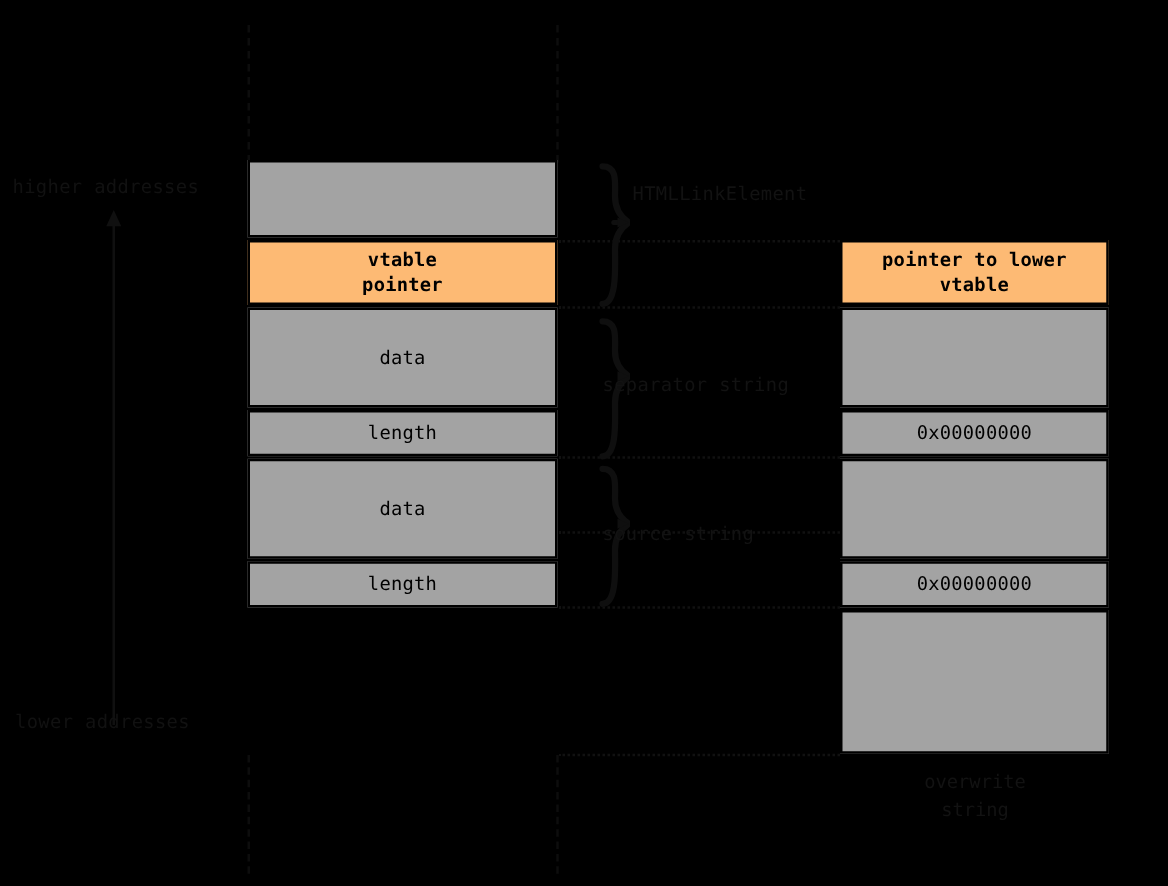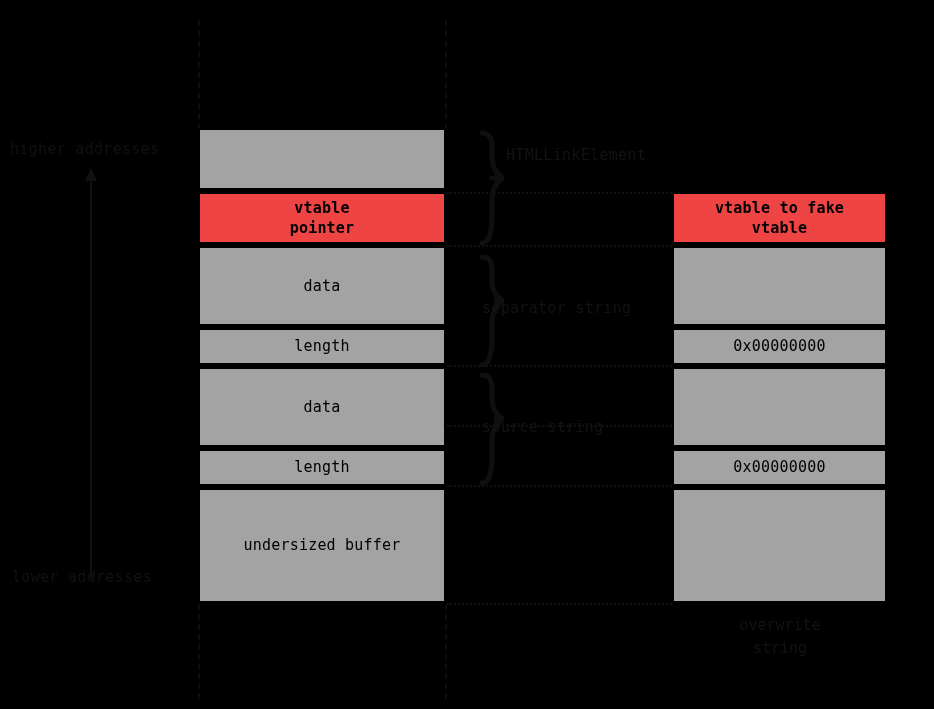--- a/index.html
+++ b/index.html
@@ -28,21 +28,21 @@
     display: flex;
     align-items: center;
     justify-content: center;
     text-align: center;
     font-size: 15px;
     line-height: 1.35;
     white-space: pre-line;
     letter-spacing: 0.2px;
   }
   .cell.vt {
-    background: #ef4444;
+    background: #fdba74;
     font-weight: bold;
   }
 
   
   .vguide {
     position: absolute;
     width: 0;
     border-left: 2px dashed #0d0d0d;
   }
 
@@ -130,23 +130,22 @@
 pointer</div>
 
   <div class="cell" style="left:198px; top:246px; width:248px; height:80px;">data</div>
 
   <div class="cell" style="left:198px; top:328px; width:248px; height:37px;">length</div>
 
   <div class="cell" style="left:198px; top:367px; width:248px; height:80px;">data</div>
 
   <div class="cell" style="left:198px; top:449px; width:248px; height:37px;">length</div>
 
-  <div class="cell" style="left:198px; top:488px; width:248px; height:115px;">undersized buffer</div>
 
-  <div class="cell vt" style="left:672px; top:192px; width:215px; height:52px;">vtable to fake
+  <div class="cell vt" style="left:672px; top:192px; width:215px; height:52px;">pointer to lower
 vtable</div>
 
   <div class="cell" style="left:672px; top:246px; width:215px; height:80px;"></div>
 
   <div class="cell" style="left:672px; top:328px; width:215px; height:37px;">0x00000000</div>
 
   <div class="cell" style="left:672px; top:367px; width:215px; height:80px;"></div>
 
   <div class="cell" style="left:672px; top:449px; width:215px; height:37px;">0x00000000</div>
 

